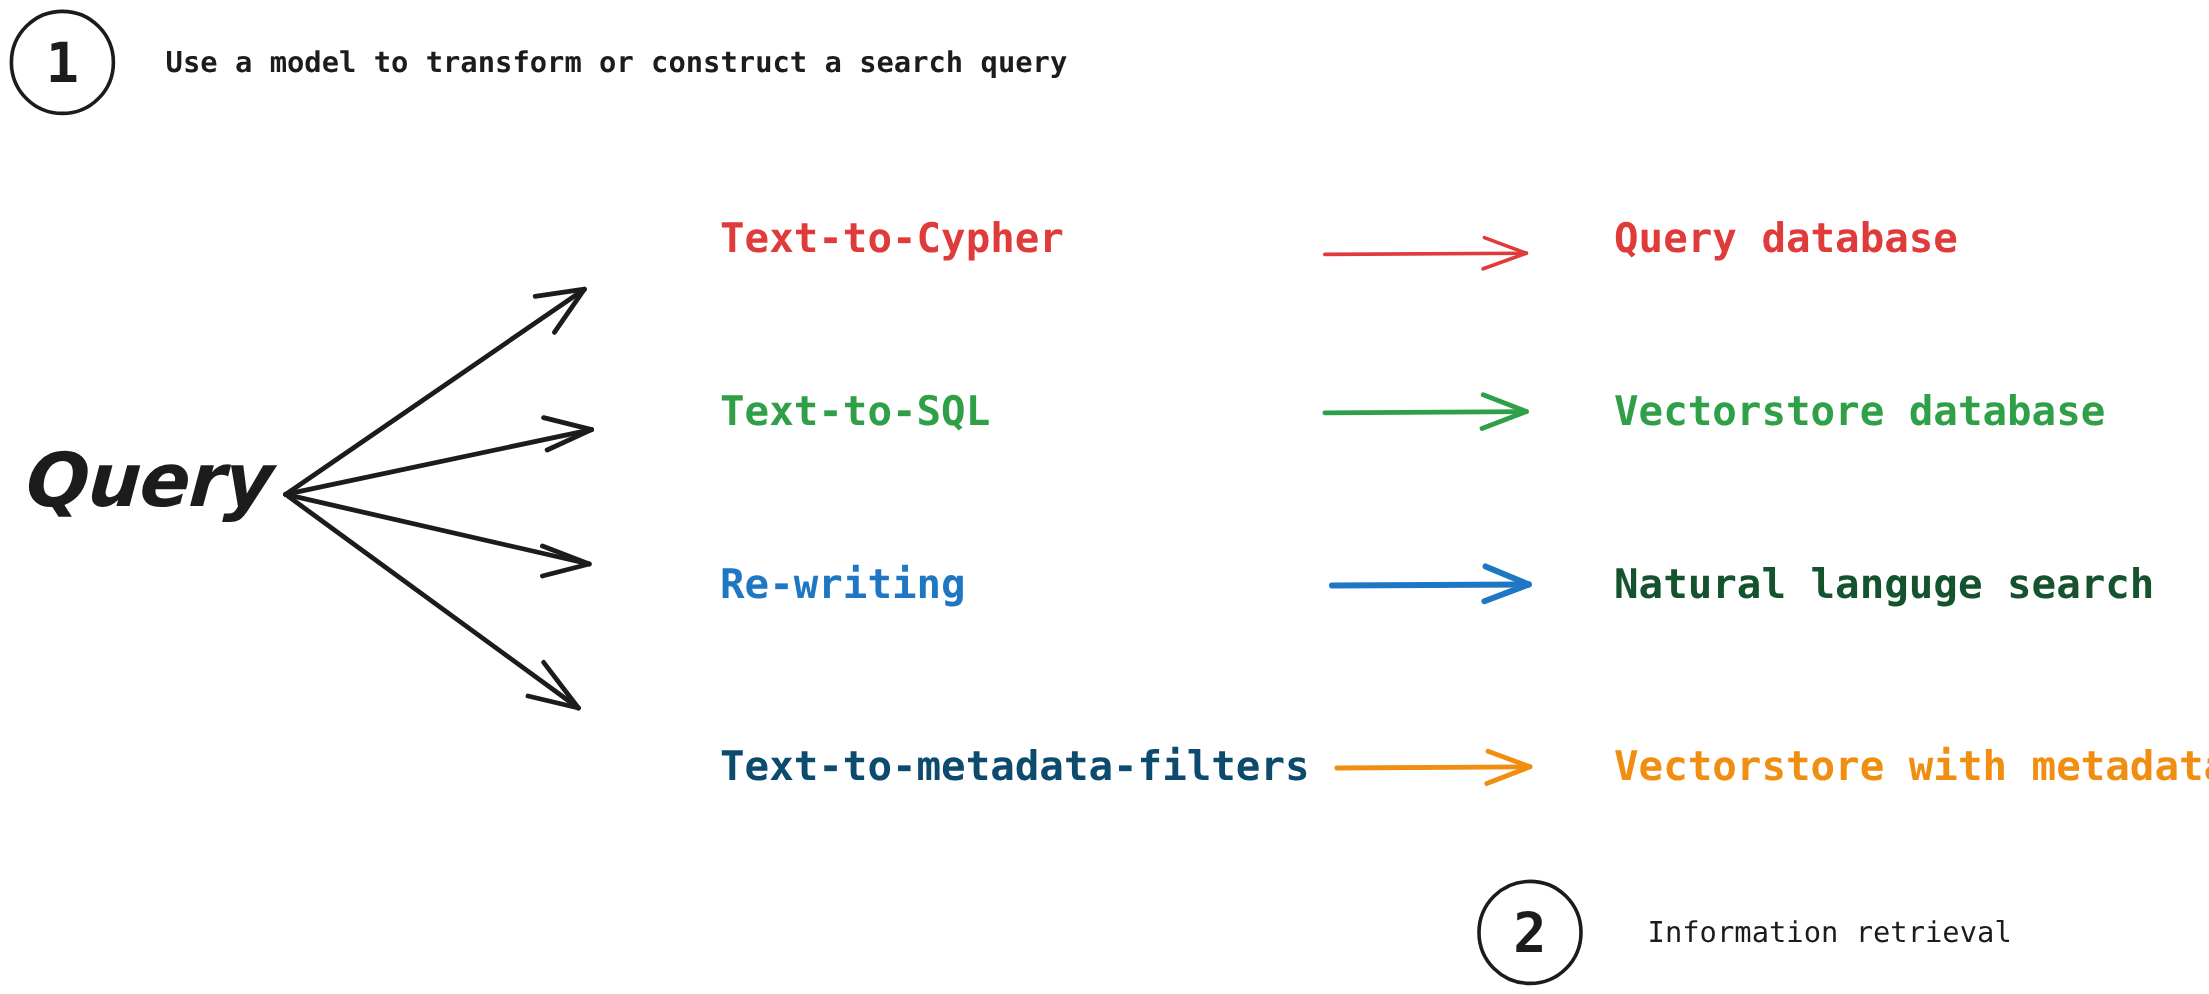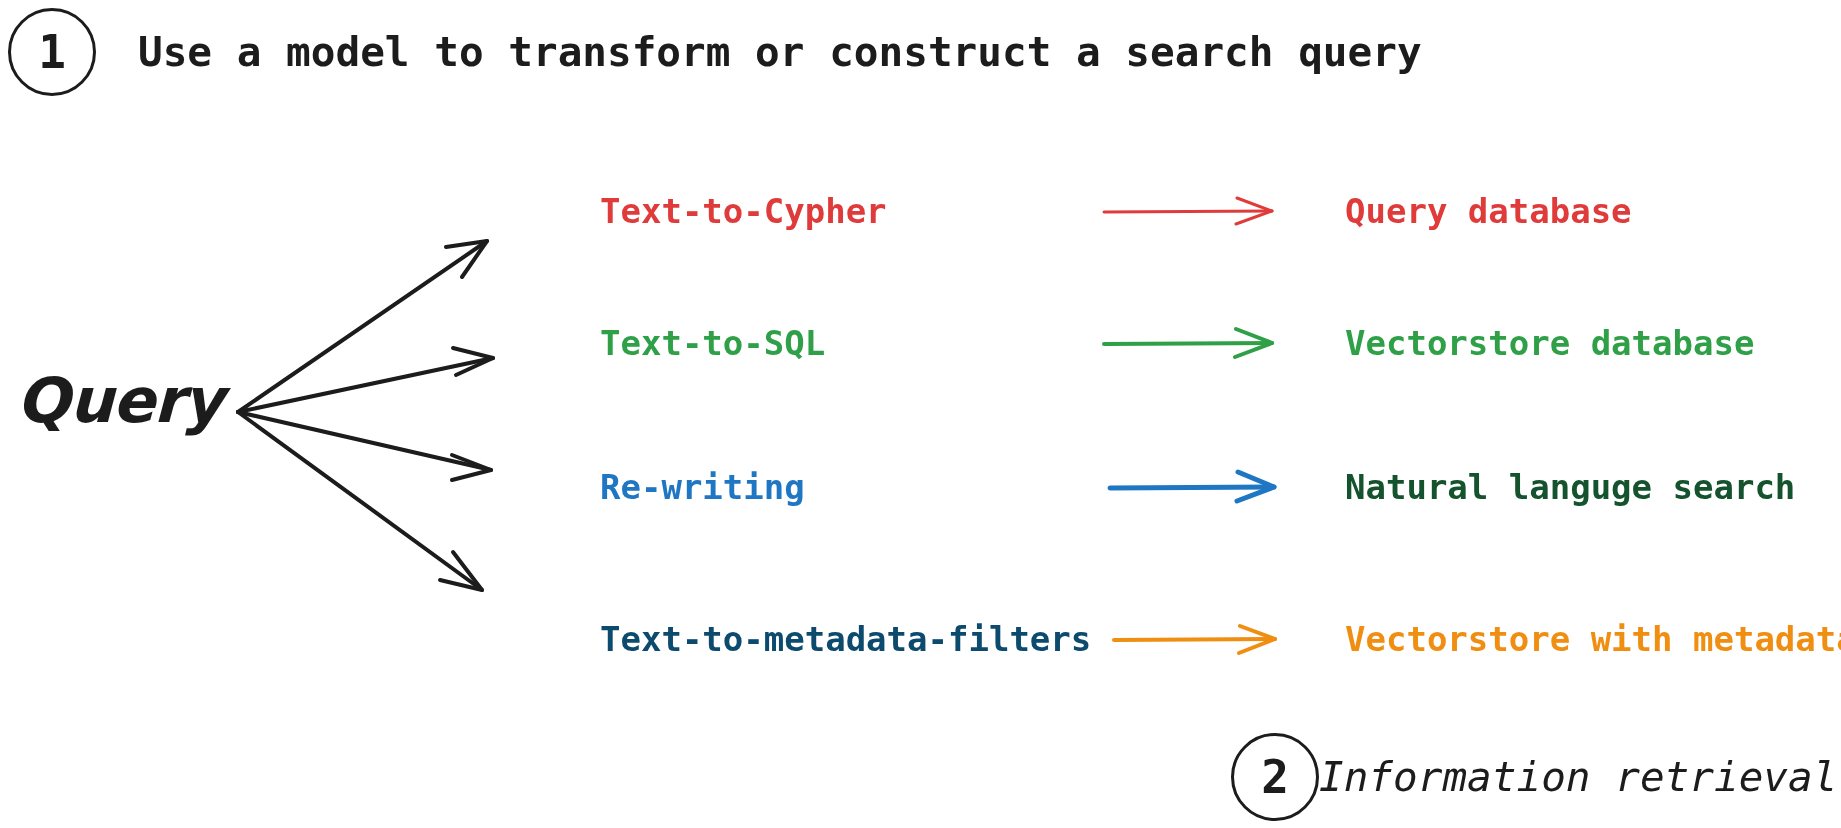--- a/index.html
+++ b/index.html
@@ -41,31 +41,31 @@
   }
   .step-badge-num {
     font-family: "DejaVu Sans Mono", monospace;
     font-size: 46px;
     font-weight: bold;
     color: #1c1c1c;
     line-height: 1;
   }
   .step-label {
     font-family: "DejaVu Sans Mono", monospace;
-    font-size: 41px;
+    font-size: 24px;
     font-weight: bold;
     color: #1c1c1c;
     white-space: nowrap;
   }
 
   #step-one { left: 8px; top: 8px; }
   #step-one .step-label { margin-left: 42px; }
 
   #step-two { left: 1231px; top: 733px; }
-  #step-two .step-label { font-weight: normal; font-style: italic; }
+  #step-two .step-label { margin-left: 54px; font-weight: normal; }
 
   
   #query-word {
     position: absolute;
     left: 22px;
     top: 370px;
     font-family: "DejaVu Sans", sans-serif;
     font-size: 62px;
     font-weight: bold;
     font-style: italic;
@@ -81,21 +81,21 @@
     position: absolute;
     font-family: "DejaVu Sans Mono", monospace;
     font-size: 34px;
     font-weight: bold;
     white-space: nowrap;
     line-height: 1;
   }
   .method-label { left: 600px; }
   .target-label { left: 1345px; }
 
-  .row-0 { top: 194px; }
+  .row-0 { top: 182px; }
   .row-1 { top: 326px; }
   .row-2 { top: 470px; text-align: right; }
   .row-3 { top: 622px; }
 </style>
 </head>
 <body>
 
 <svg id="canvas" viewBox="0 0 1841 828" xmlns="http://www.w3.org/2000/svg">
 
   <g fill="none" stroke="#1c1c1c" stroke-width="4" stroke-linecap="round" stroke-linejoin="round">

